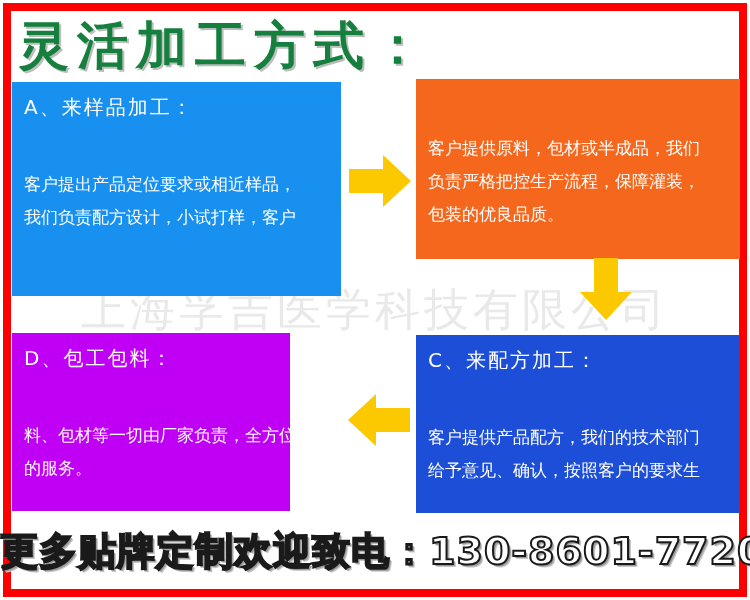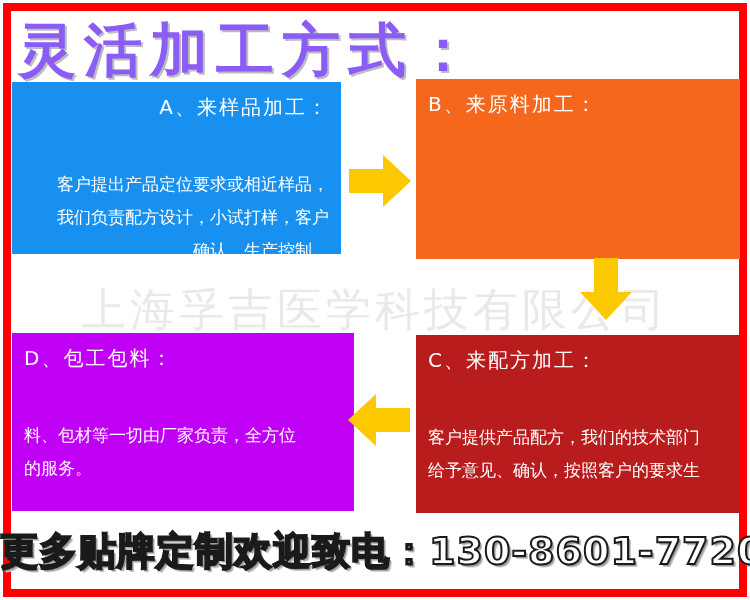--- a/index.html
+++ b/index.html
@@ -42,23 +42,23 @@
     font-family: "DejaVu Sans", sans-serif;
     font-weight: 400;
     white-space: nowrap;
     user-select: none;
   }
   
   #title {
     position: absolute;
     left: 18px;
     top: 12px;
-    font-size: 58px;
+    font-size: 51px;
     font-weight: bold;
-    color: #8b5cf6;
+    color: #15803d;
     letter-spacing: 8px;
     white-space: nowrap;
     text-shadow: 2px 2px 0 #bdbdbd;
     font-family: "DejaVu Sans", sans-serif;
   }
   
   .box {
     position: absolute;
     box-sizing: border-box;
     color: #ffffff;
@@ -72,24 +72,24 @@
     white-space: nowrap;
   }
   .box-body {
     font-size: 17px;
     line-height: 33px;
     letter-spacing: 0px;
     margin-top: 44px;
   }
   .box-body .ln { display: block; white-space: nowrap; }
 
-  #box-a { left: 12px;  top: 82px;  width: 329px; height: 172px; background: #1890f0; text-align: right; }
+  #box-a { left: 12px;  top: 82px;  width: 329px; height: 214px; background: #1890f0; }
   #box-b { left: 416px; top: 79px;  width: 324px; height: 180px; background: #f4671c; }
   #box-c { left: 416px; top: 335px; width: 324px; height: 178px; background: #14a014; }
-  #box-d { left: 12px;  top: 333px; width: 342px; height: 178px; background: #c000f5; }
+  #box-d { left: 12px;  top: 333px; width: 278px; height: 178px; background: #c000f5; }
 
   
   .arrow { position: absolute; }
   
   #arrow-right {
     left: 349px; top: 153px; width: 62px; height: 56px;
   }
   
   #arrow-down {
     left: 578px; top: 258px; width: 56px; height: 62px;
@@ -129,29 +129,32 @@
 
   <div id="frame" style="border-color: rgb(254, 0, 0);"></div>
 
   <div id="title">灵活加工方式：</div>
 
   <div class="box" id="box-a" style="background: rgb(24, 144, 240);">
     <div class="box-head">A、来样品加工：</div>
     <div class="box-body">
       <span class="ln">客户提出产品定位要求或相近样品，</span>
       <span class="ln">我们负责配方设计，小试打样，客户</span>
-      <span class="ln">确认，生产控制。</span>
     </div>
   </div>
 
   <div class="box" id="box-b" style="background: rgb(244, 103, 28);">
-    <div class="box-head">B、来原料加工：</div>
+    <div class="box-body">
+      <span class="ln">客户提供原料，包材或半成品，我们</span>
+      <span class="ln">负责严格把控生产流程，保障灌装，</span>
+      <span class="ln">包装的优良品质。</span>
+    </div>
   </div>
 
-  <div class="box" id="box-c" style="background: #b91c1c;">
+  <div class="box" id="box-c" style="background: #1d4ed8;">
     <div class="box-head">C、来配方加工：</div>
     <div class="box-body">
       <span class="ln">客户提供产品配方，我们的技术部门</span>
       <span class="ln">给予意见、确认，按照客户的要求生</span>
     </div>
   </div>
 
   <div class="box" id="box-d" style="background: rgb(192, 0, 245);">
     <div class="box-head">D、包工包料：</div>
     <div class="box-body">

